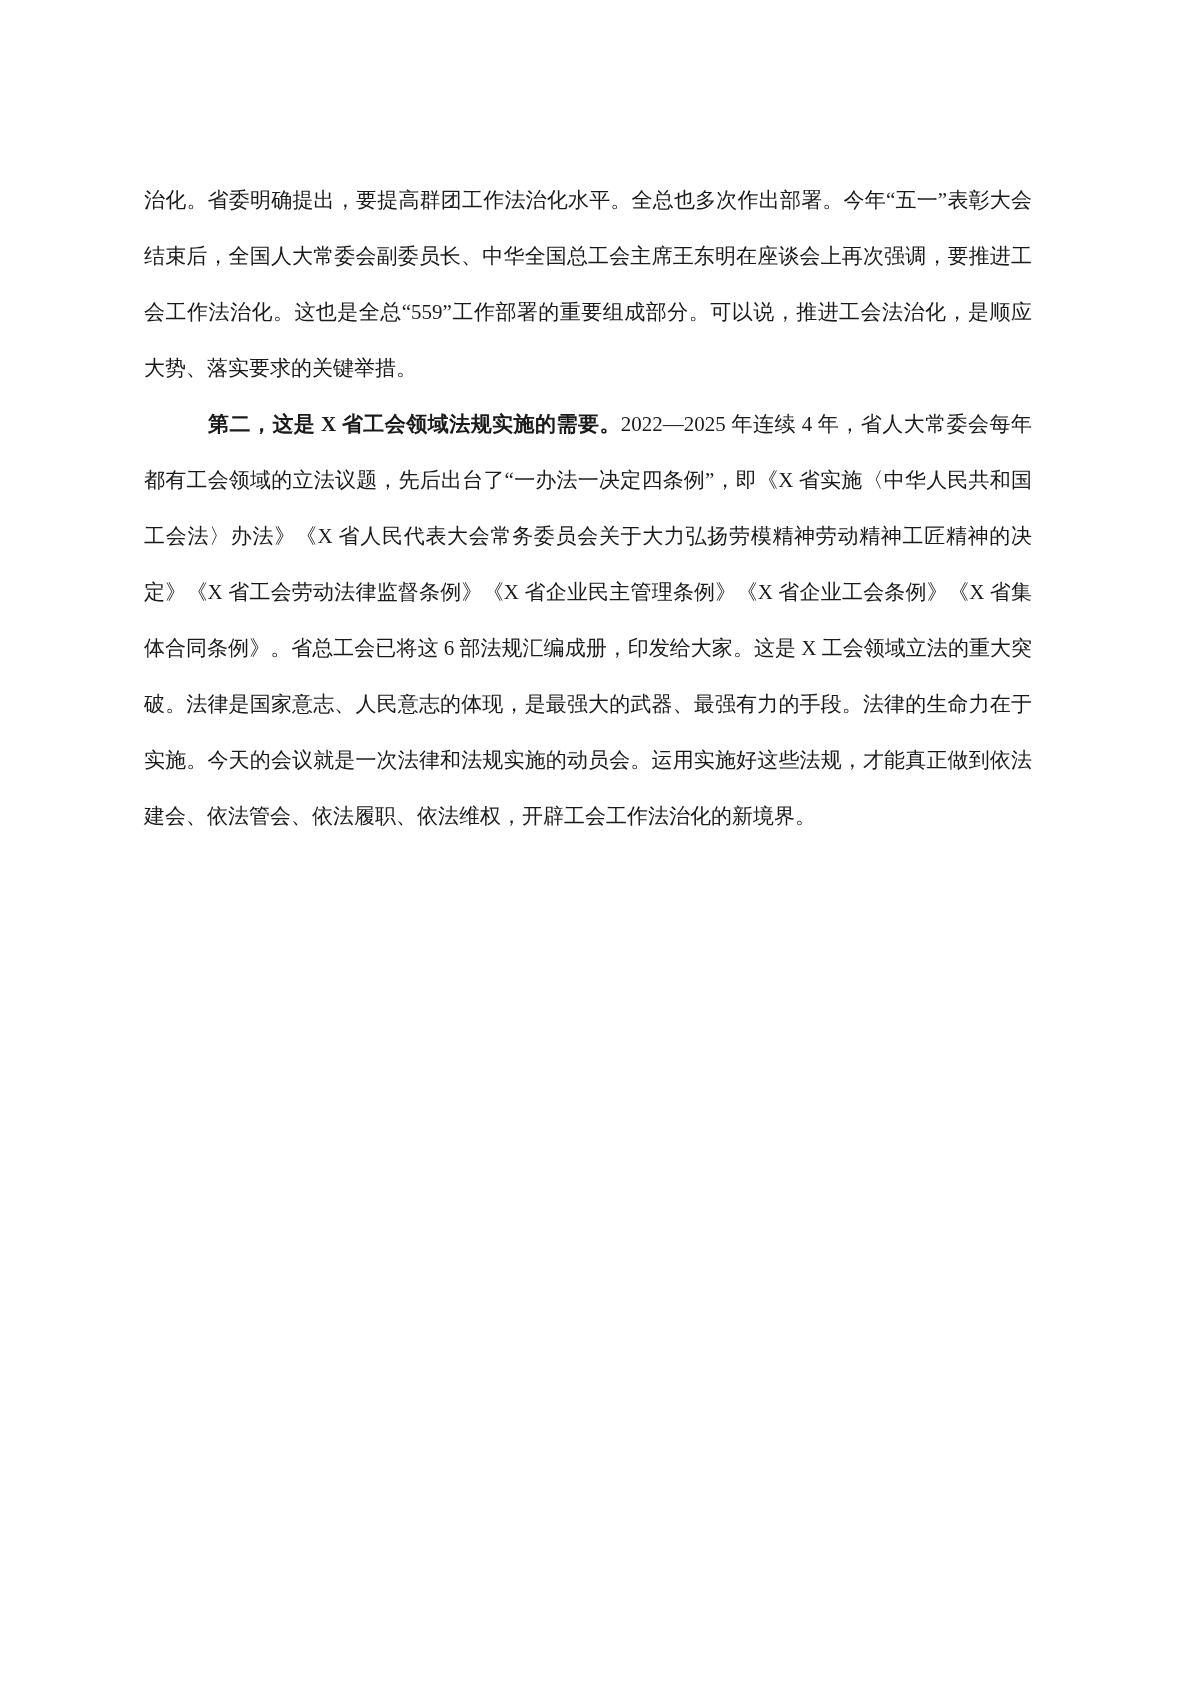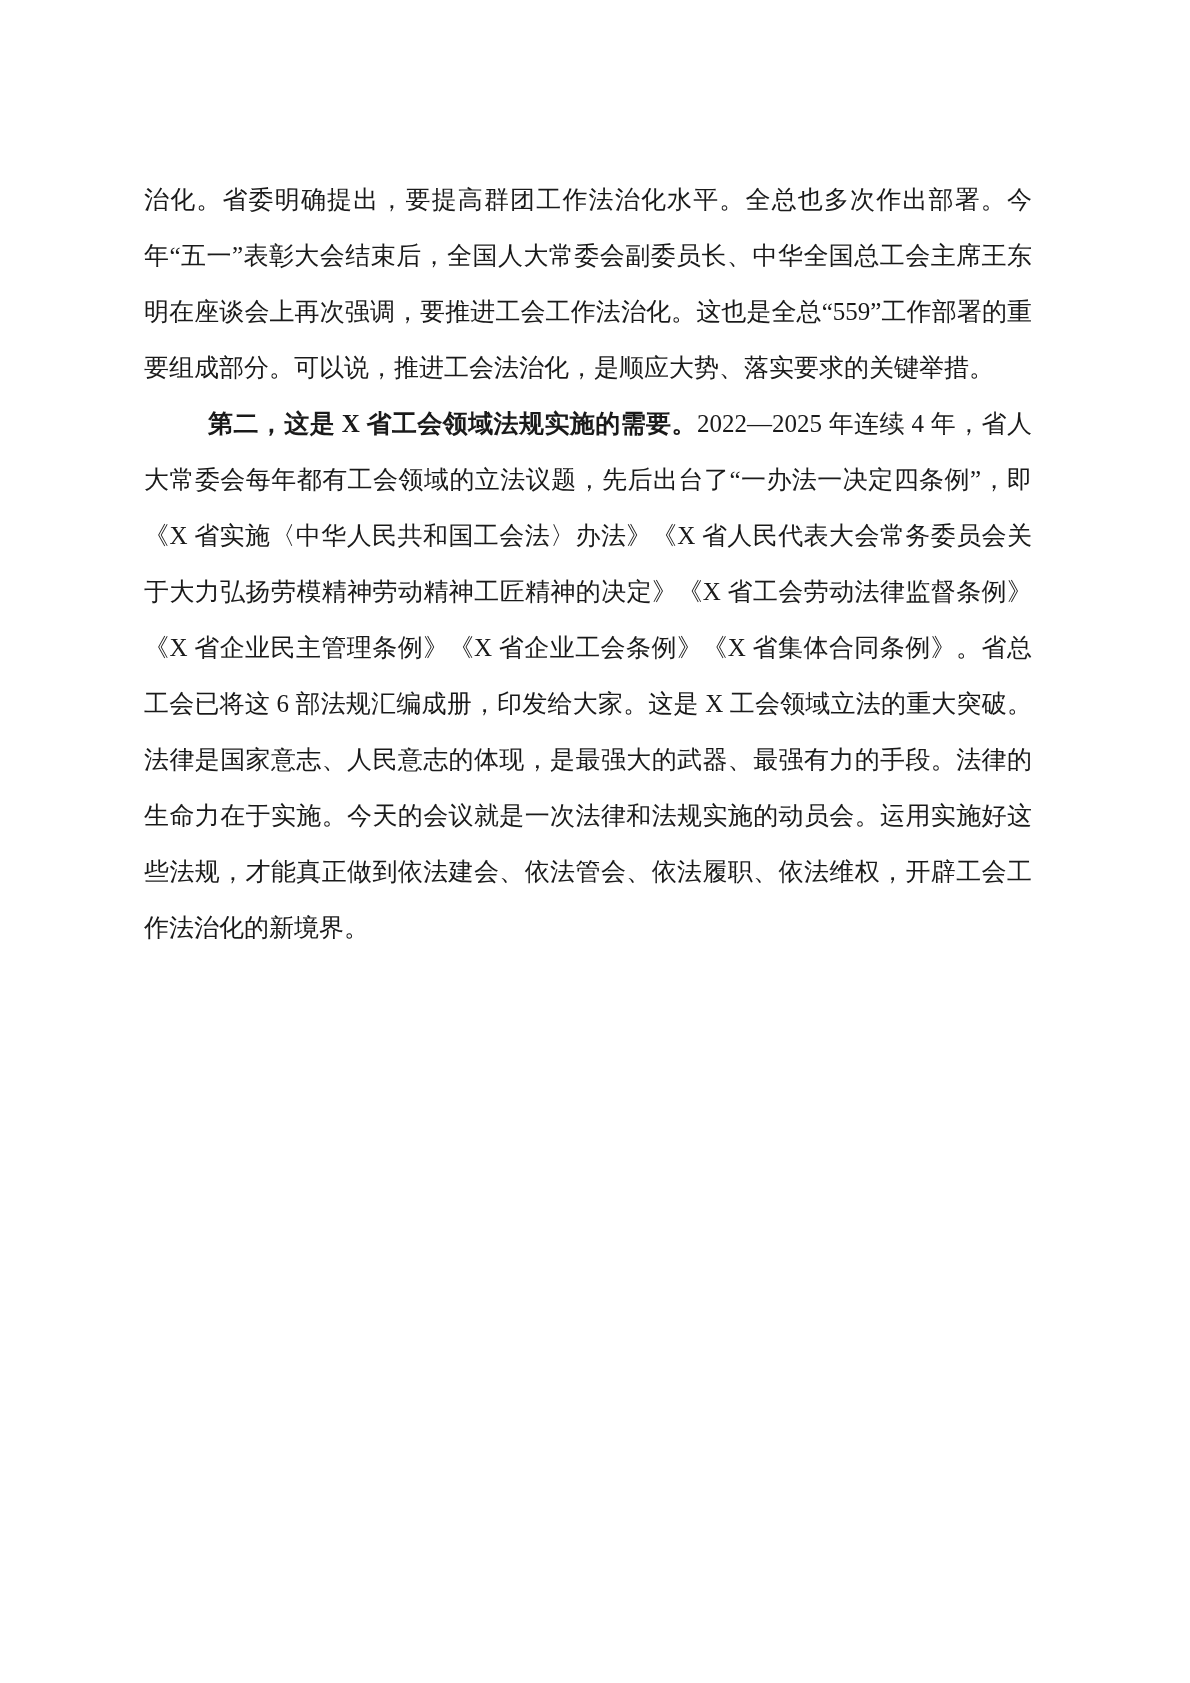--- a/index.html
+++ b/index.html
@@ -17,21 +17,21 @@
   .text-block {
     position: absolute;
     left: 144px;
     top: 172px;
     width: 888px;
   }
   .para {
     margin: 0;
     padding: 0;
     font-family: "Liberation Serif", "DejaVu Serif", serif;
-    font-size: 25px;
+    font-size: 21px;
     line-height: 56px;
     color: #1a1a1a;
     text-align: justify;
     text-justify: inter-ideograph;
     letter-spacing: 0px;
   }
   .para.indent {
     text-indent: 64px;
   }
   .lead {

